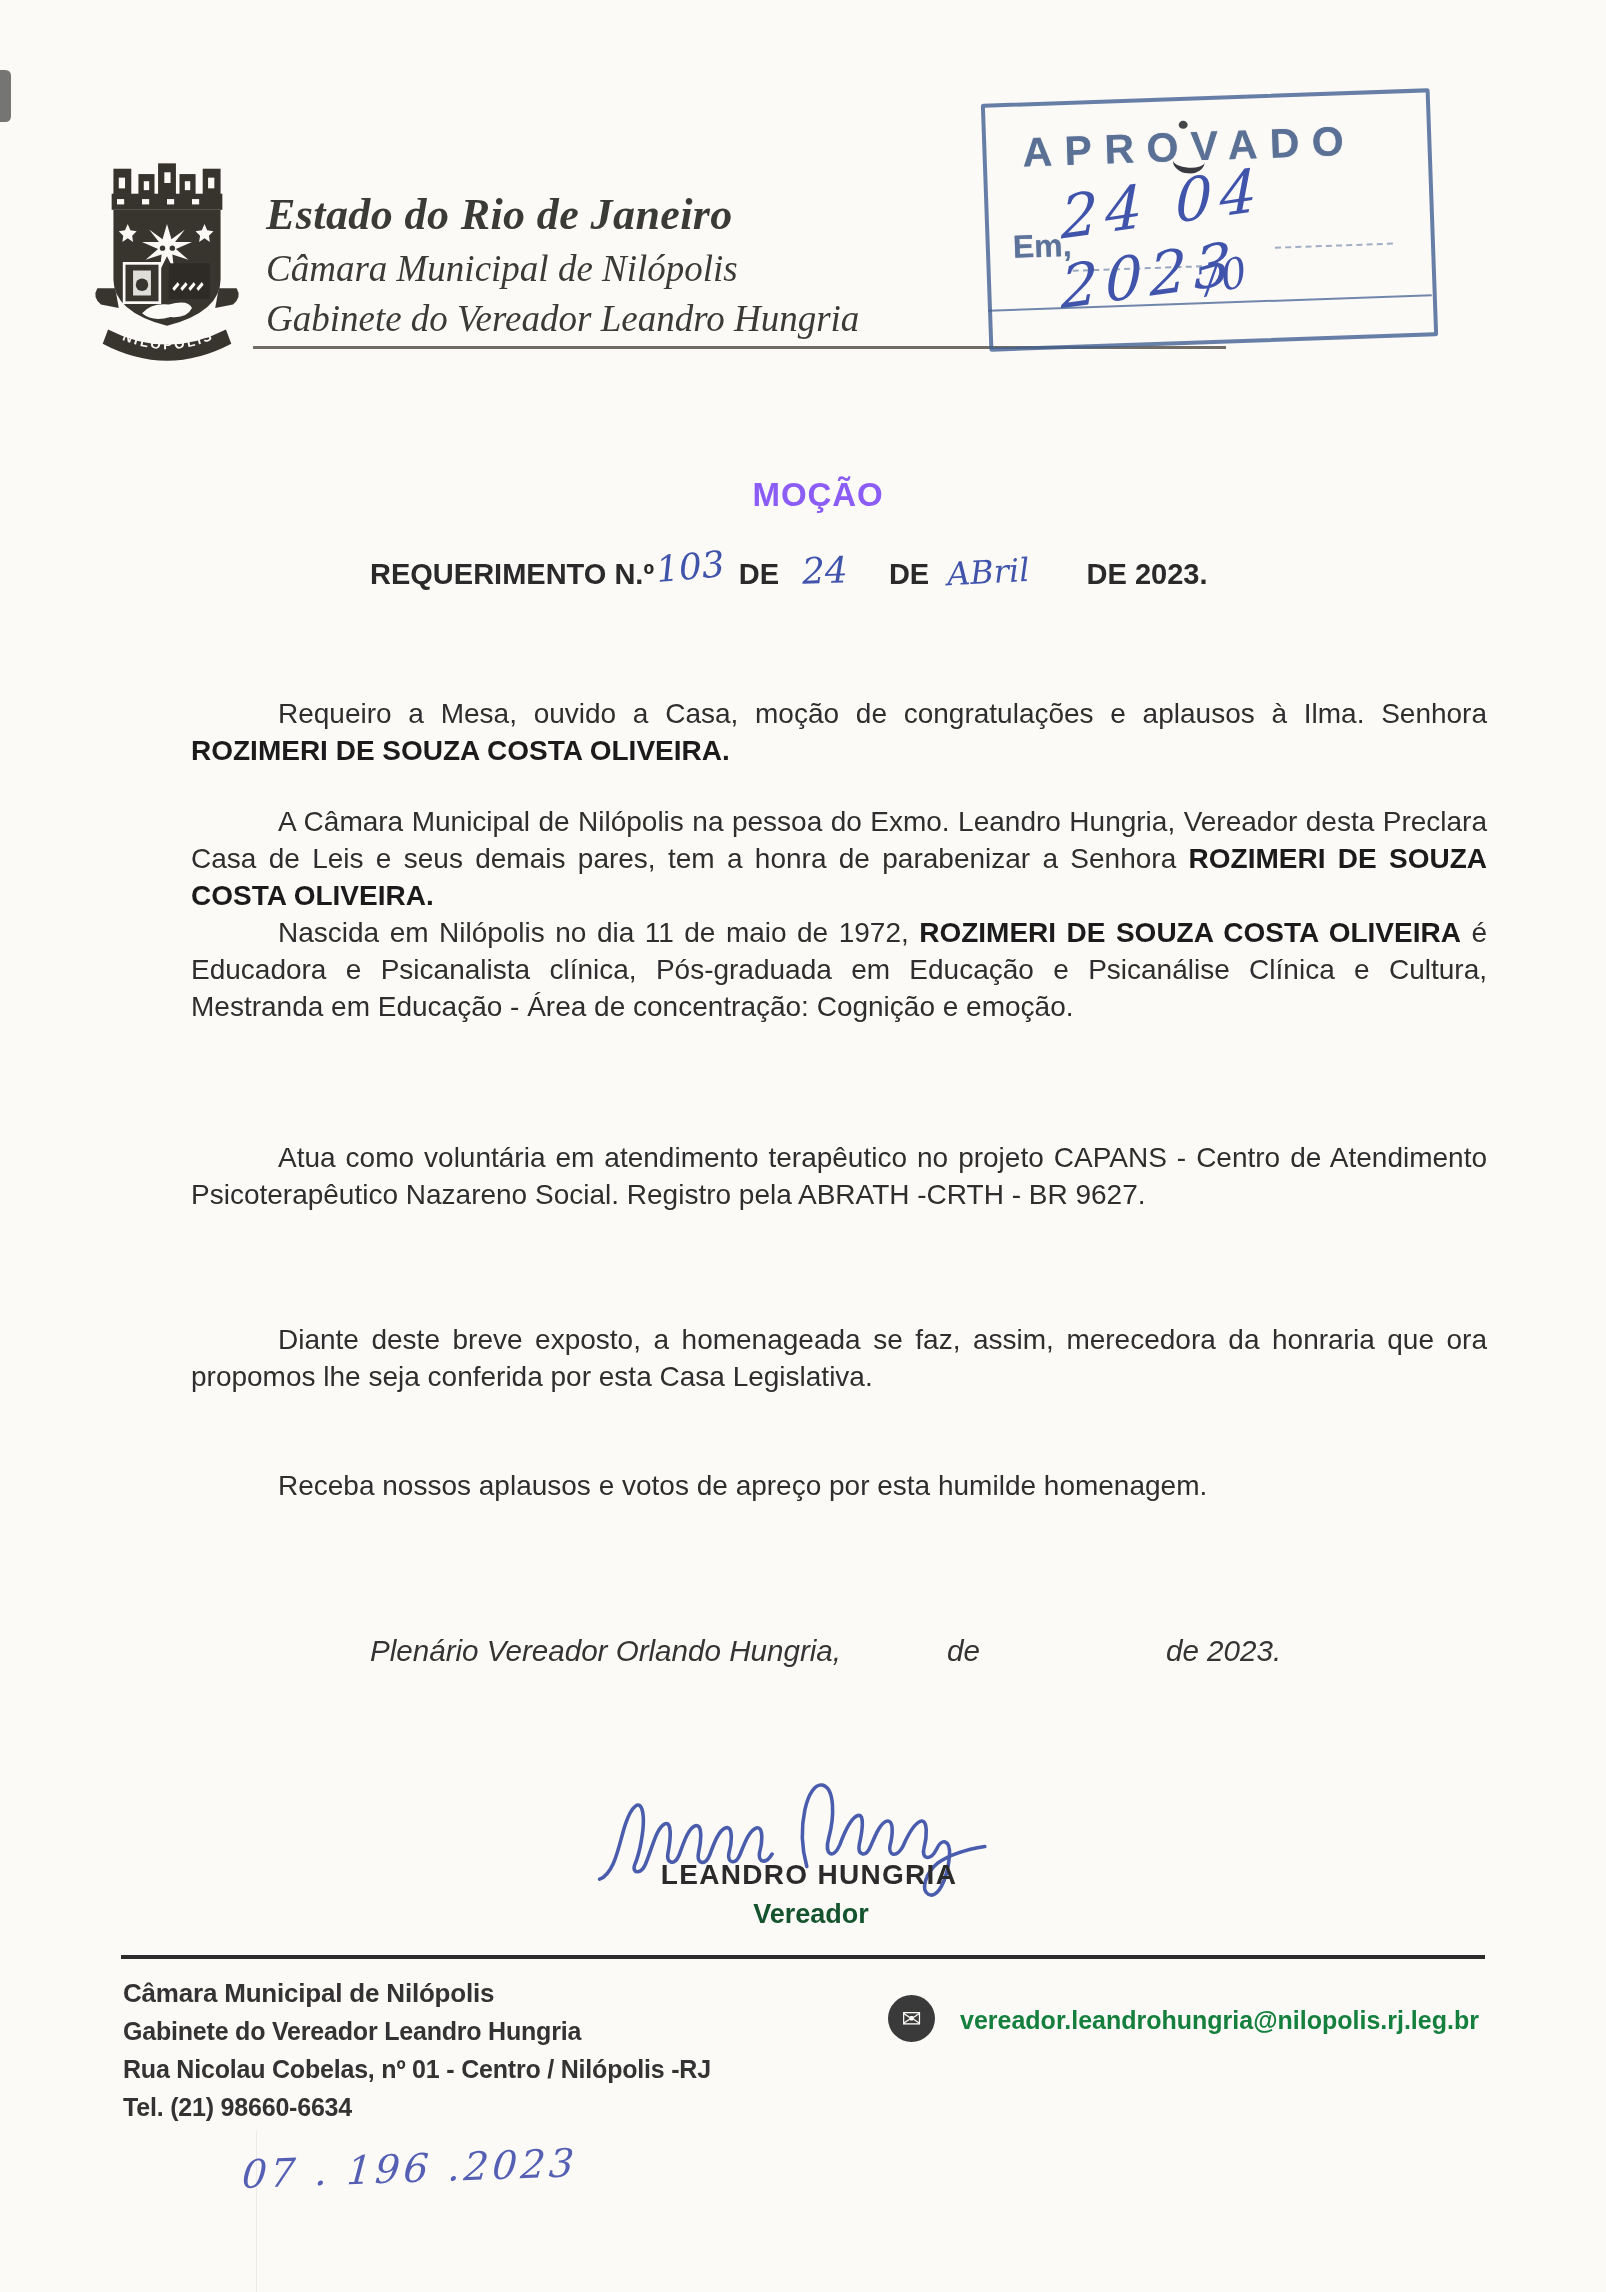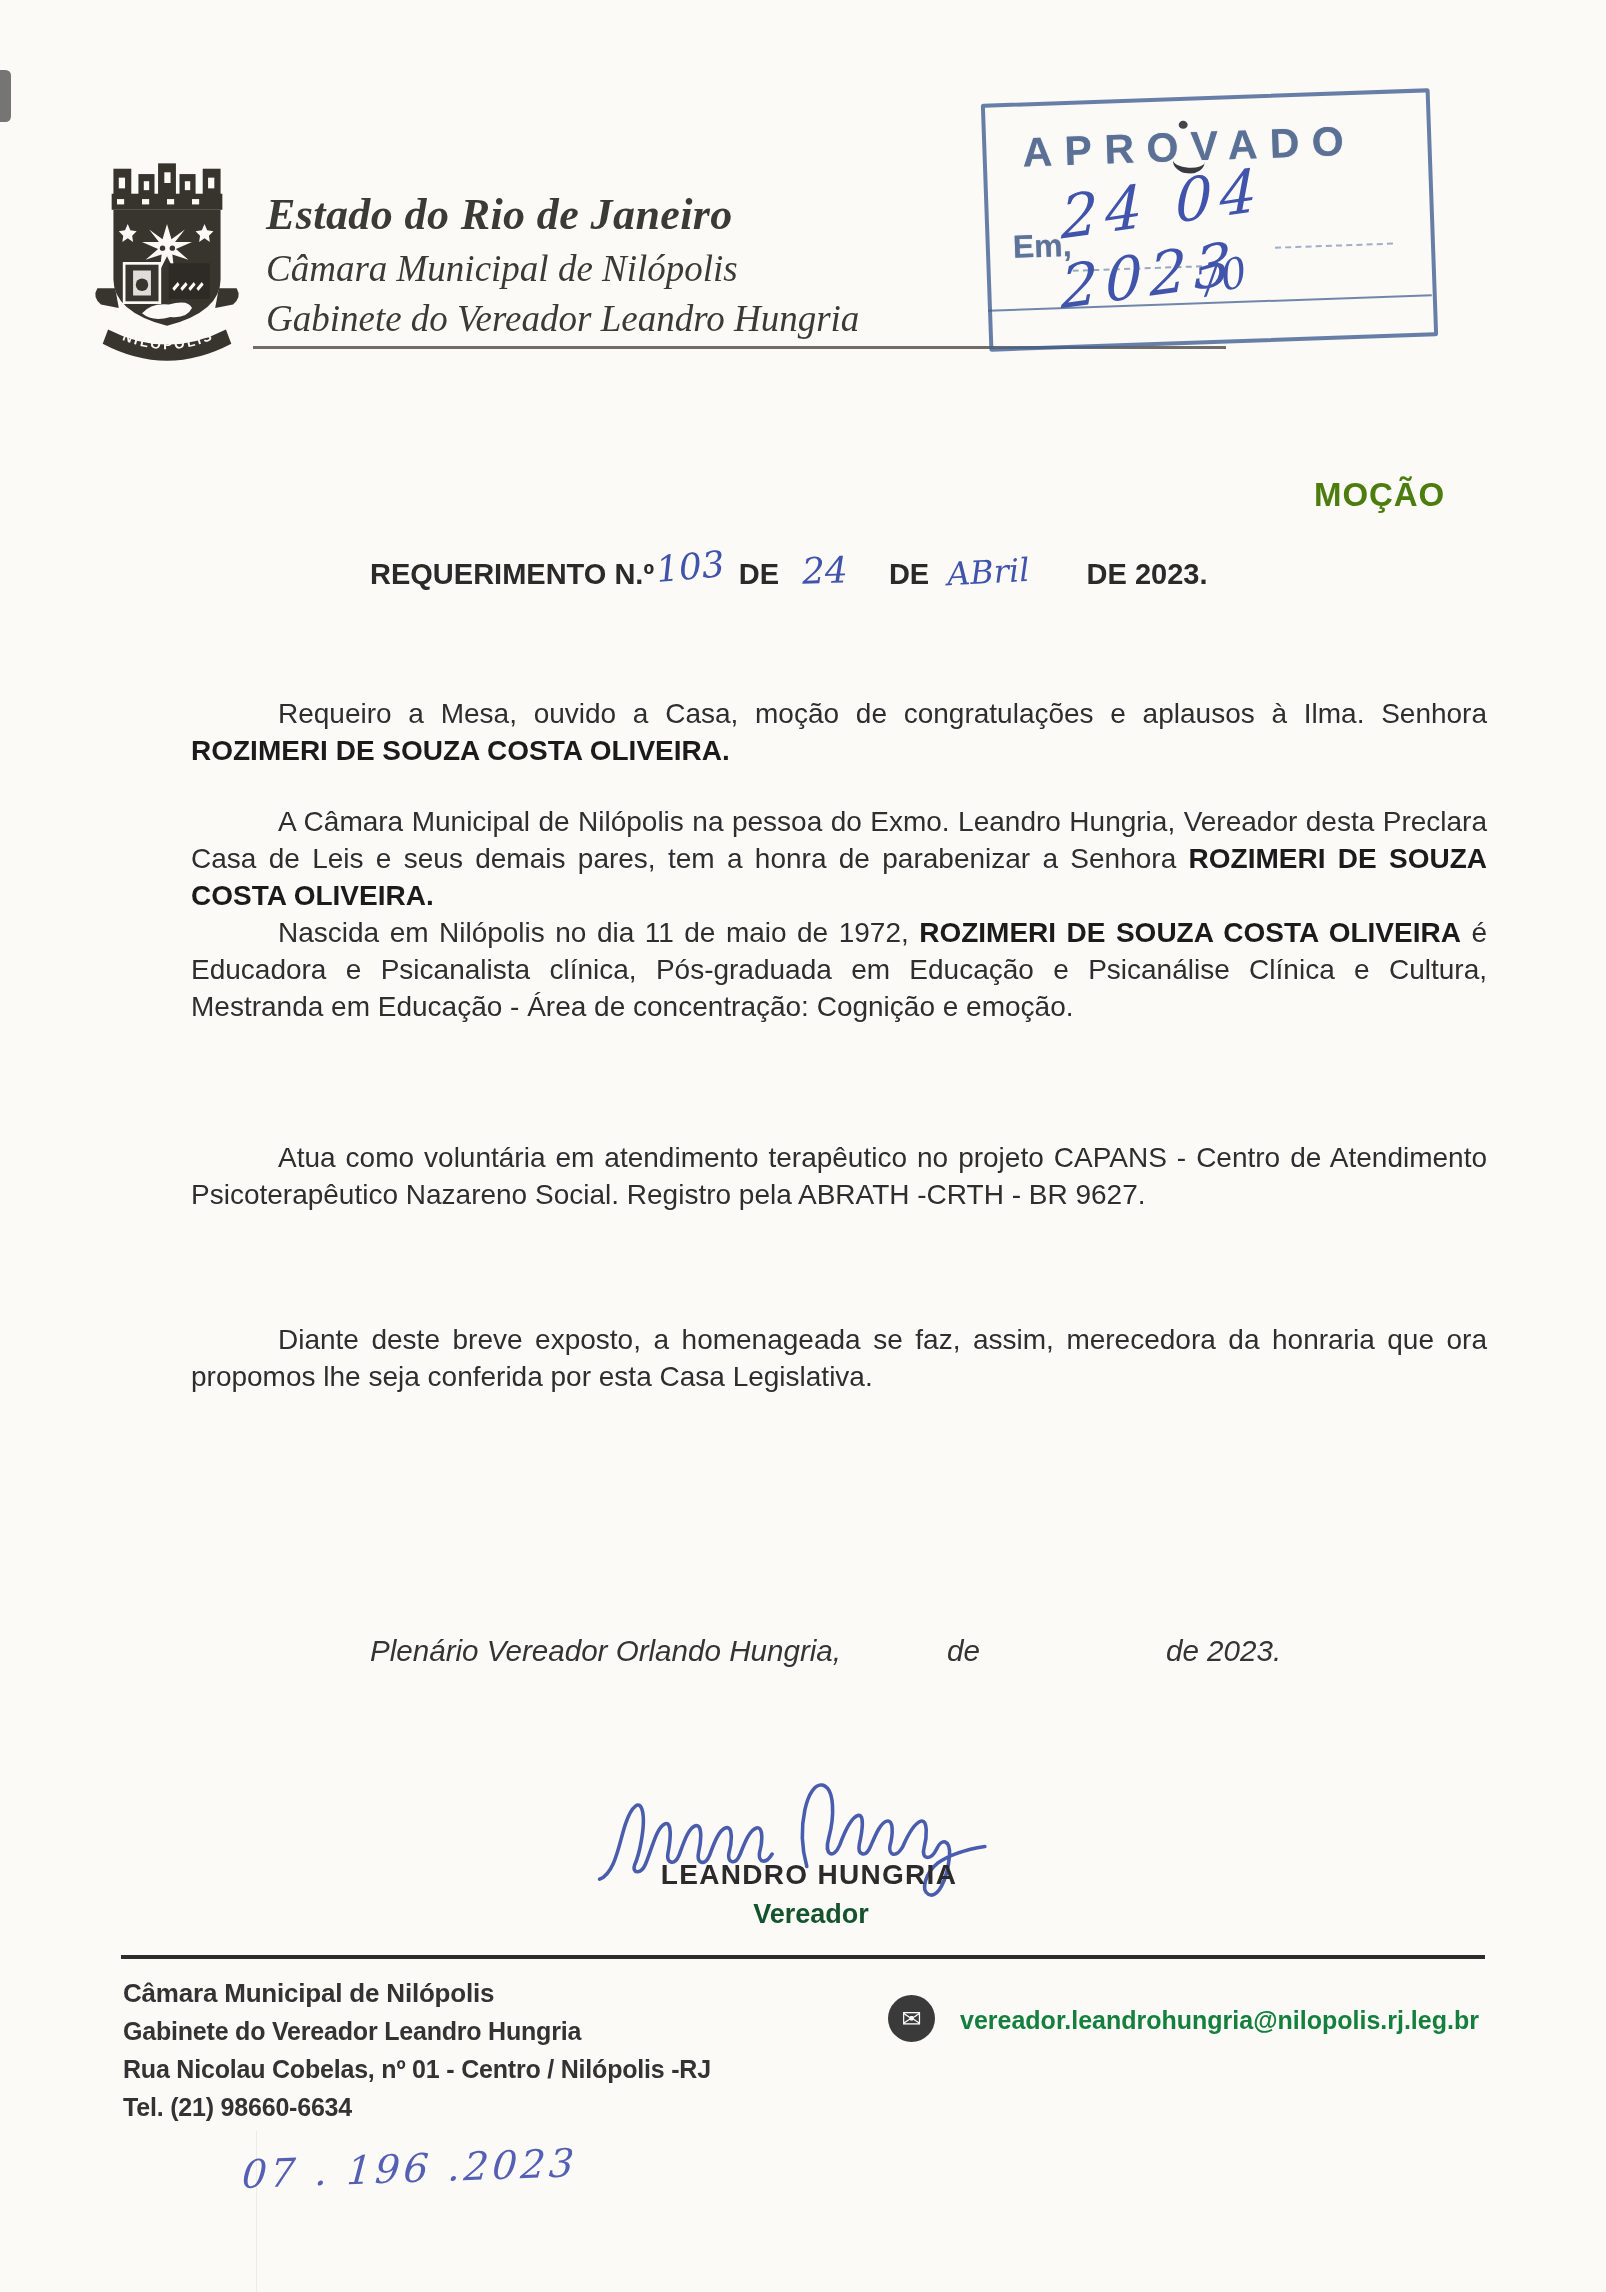--- a/index.html
+++ b/index.html
@@ -24,22 +24,22 @@
     border-bottom:6.3px solid #23262c;border-radius:50%;transform:rotate(6deg);opacity:.9;}
   .stamp .smudge-dot{position:absolute;left:193px;top:19.7px;width:9px;height:8px;background:#23262c;border-radius:50%;opacity:.85;}
   .stamp .em{position:absolute;left:23px;top:122px;font-size:32px;color:#5e739a;font-weight:bold;text-shadow:0 0 0.9px rgba(94,115,154,.6);}
   .stamp .date{position:absolute;left:70px;top:59px;font-size:59px;transform:rotate(-6deg) skewX(-8deg);letter-spacing:7.2px;}
   .stamp .mono{position:absolute;left:204px;top:154px;font-size:41px;transform:rotate(-14deg) skewX(-6deg);}
   .stamp .dash1{position:absolute;left:82px;top:165px;width:150px;border-top:2.7px dashed rgba(70,100,150,.55);}
   .stamp .dash2{position:absolute;left:285px;top:149px;width:118px;border-top:2.7px dashed rgba(70,100,150,.5);}
   .stamp .innerline{position:absolute;left:-3.6px;top:202px;width:444px;border-top:2.7px solid rgba(66,96,146,.75);}
   .hand{font-family:"DejaVu Serif",serif;font-style:italic;color:#4154ac;}
   
-  .doc-title{position:absolute;left:191px;top:476px;width:1254px;text-align:right;
-    font-size:33px;font-weight:bold;letter-spacing:0.9px;color:#4d7c0f;}
+  .doc-title{position:absolute;left:191px;top:476px;width:1254px;text-align:center;
+    font-size:33px;font-weight:bold;letter-spacing:0.9px;color:#8b5cf6;}
   .req-row{position:absolute;left:370px;top:550px;display:flex;align-items:flex-end;
     font-size:29px;font-weight:bold;color:#2a2a2a;white-space:nowrap;}
   .req-row .hand{font-size:36px;font-weight:normal;}
   .req-num{margin-left:1.8px;transform:rotate(-5deg);position:relative;top:-3.6px;}
   .req-de1{margin-left:14.3px;}
   .req-day{margin-left:23px;transform:rotate(-2deg);}
   .req-de2{margin-left:41px;}
   .req-month{margin-left:18px;font-size:32px !important;transform:rotate(-3deg);}
   .req-year{margin-left:57px;}
   
@@ -170,20 +170,21 @@
   <p class="para p2"><span>A Câmara Municipal de Nilópolis na pessoa do Exmo. Leandro Hungria, Vereador desta Preclara Casa de Leis e seus demais pares, tem a honra de parabenizar a Senhora </span><b>ROZIMERI DE SOUZA COSTA OLIVEIRA.</b></p>
 
   <p class="para p1"><span>Requeiro a Mesa, ouvido a Casa, moção de congratulações e aplausos à Ilma. Senhora </span><b>ROZIMERI DE SOUZA COSTA OLIVEIRA.</b></p>
 
   <p class="para p3"><span>Nascida em Nilópolis no dia 11 de maio de 1972, </span><b>ROZIMERI DE SOUZA COSTA OLIVEIRA</b><span> é Educadora e Psicanalista clínica, Pós-graduada em Educação e Psicanálise Clínica e Cultura, Mestranda em Educação - Área de concentração: Cognição e emoção.</span></p>
 
   <p class="para p4">Atua como voluntária em atendimento terapêutico no projeto CAPANS - Centro de Atendimento Psicoterapêutico Nazareno Social. Registro pela ABRATH -CRTH - BR 9627.</p>
 
   <p class="para p5">Diante deste breve exposto, a homenageada se faz, assim, merecedora da honraria que ora propomos lhe seja conferida por esta Casa Legislativa.</p>
 
+  <p class="para p6">Receba nossos aplausos e votos de apreço por esta humilde homenagem.</p>
 
   <div class="plenary">
     <span>Plenário Vereador Orlando Hungria,</span>
     <span class="gap1">de</span>
     <span class="gap2">de 2023.</span>
   </div>
 
   <svg class="sig-scribble" viewBox="0 0 480 180">
     <g fill="none" stroke="#3b4fa6" stroke-width="4" stroke-linecap="round" opacity=".92">
       <path d="M12,118 C30,112 36,78 44,58 C52,38 62,30 64,46 C66,62 58,92 52,104 C48,113 58,116 64,104 C72,88 78,64 88,60 C96,57 94,76 90,92 C87,104 96,108 102,96 C108,82 114,66 122,64 C130,62 128,80 124,94 C121,106 130,110 136,98 C142,84 148,70 156,68 C164,66 162,84 158,96 C155,107 164,111 170,99 C176,86 182,72 190,70 C198,68 196,86 192,98 C190,108 198,112 206,100"></path>

